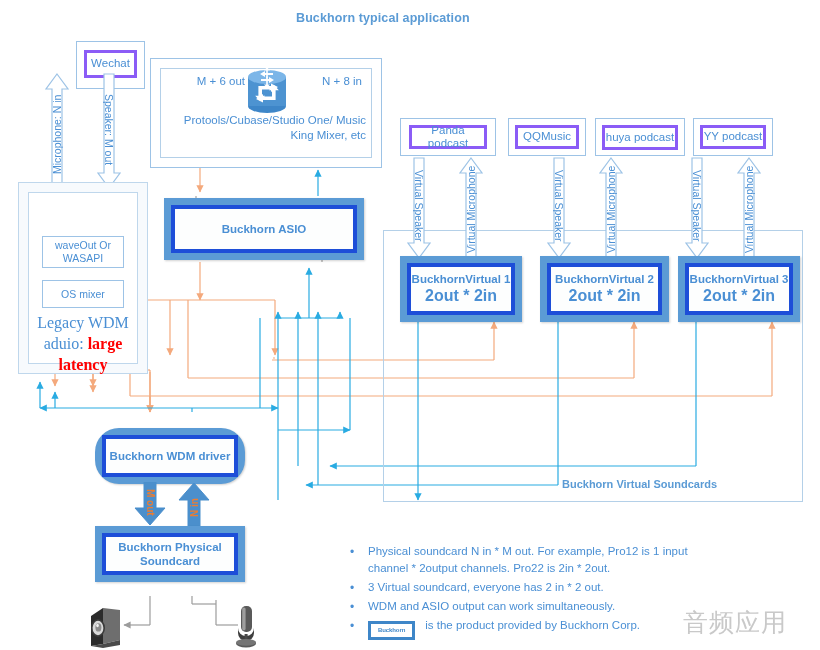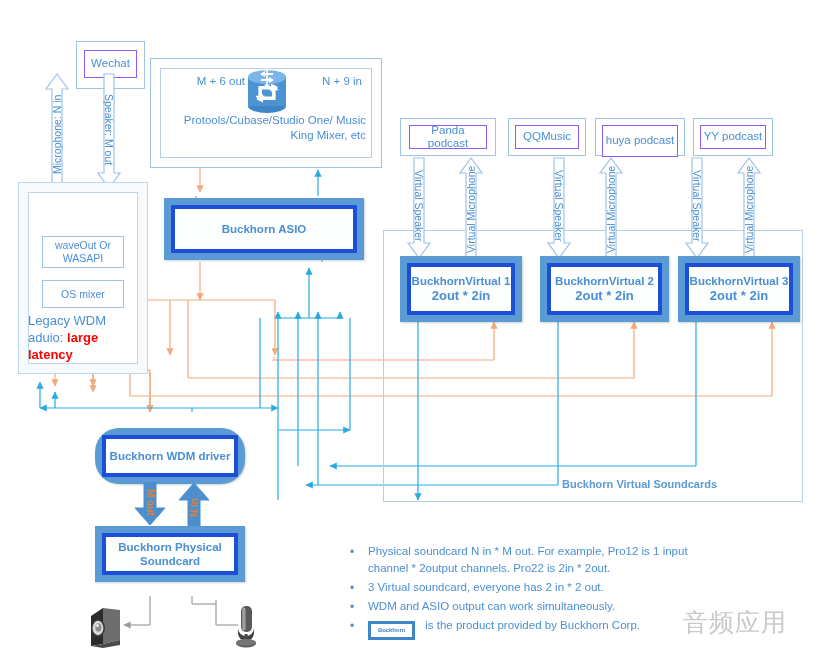--- a/index.html
+++ b/index.html
@@ -18,21 +18,21 @@
   .node{position:absolute;box-sizing:border-box;}
 
   
   .thin-box{
     border:1px solid #9DC3E6;
     background:#ffffff;
   }
   .thin-box.lite{border-color:#B4D0E8;}
   .app-label{
     position:absolute;box-sizing:border-box;
-    border:1px solid #8b5cf6;background:#ffffff;
+    border:3px solid #8b5cf6;background:#ffffff;
     color:#4A8FD4;font-size:11.5px;
     display:flex;align-items:center;justify-content:center;
     text-align:center;line-height:1.15;
   }
 
   
   .prod-box{
     position:absolute;box-sizing:border-box;
     background:#5B9BD5;
     padding:7px;
@@ -41,42 +41,42 @@
   .prod-box > .inner{
     width:100%;height:100%;
     background:#fdfefe;
     border:4px solid #1d4ed8;
     display:flex;flex-direction:column;
     align-items:center;justify-content:center;
     color:#4A8FD4;font-weight:bold;font-size:11.5px;
     text-align:center;line-height:1.25;
     box-sizing:border-box;
   }
-  .prod-box .sub{font-weight:bold;font-size:13px;}
+  .prod-box .sub{font-weight:bold;font-size:16px;}
 
   
   .stack-outer{
     position:absolute;box-sizing:border-box;
     border:1px solid #BFD7EC;background:#F7FAFD;
   }
   .stack-inner{
     position:absolute;box-sizing:border-box;
     border:1px solid #BFD7EC;background:#ffffff;
   }
   .stack-item{
     position:absolute;box-sizing:border-box;
     border:1px solid #9DC3E6;background:#ffffff;
     color:#4A8FD4;font-size:10.5px;
     display:flex;align-items:center;justify-content:center;
     text-align:center;line-height:1.2;
   }
   .stack-caption{
     position:absolute;
-    color:#4A8FD4;font-size:13px;
-    line-height:1.3;width:100%;
+    color:#4A8FD4;font-size:16px;text-align:center;
+    line-height:1.3;width:100%;font-family:Liberation Serif, serif;
   }
   .stack-caption .hot{color:#FF0000;font-weight:bold;}
 
   
   .title{
     position:absolute;color:#5B9BD5;font-weight:bold;font-size:12.5px;
     letter-spacing:.1px;
   }
   .free-text{
     position:absolute;color:#4A8FD4;font-size:11.5px;line-height:1.3;
@@ -231,20 +231,21 @@
 
       <path d="M150,596 L150,625" stroke="#9C9C9C"></path>
       <path d="M150,625 L124,625" stroke="#9C9C9C" marker-end="url(#ar-gray-sm)"></path>
       <path d="M216,625 L216,600" stroke="#9C9C9C"></path>
       <path d="M216,625 L238,625" stroke="#9C9C9C"></path>
       <path d="M192,596 L192,604" stroke="#9C9C9C"></path>
       <path d="M192,604 L216,604" stroke="#9C9C9C"></path>
     </g>
   </svg>
 
+  <div class="title" style="left:296px;top:11px;">Buckhorn typical application</div>
 
   <div class="node thin-box" style="left:76px;top:41px;width:69px;height:48px;"></div>
   <div class="app-label" style="left:84px;top:50px;width:53px;height:28px;">Wechat</div>
 
   <svg class="node" style="left:44px;top:72px;width:26px;height:118px;" viewBox="0 0 26 118">
     <path d="M13,2 L24,17 L18,17 L18,116 L8,116 L8,17 L2,17 z" fill="#ffffff" stroke="#9DC3E6" stroke-width="1.2"></path>
   </svg>
   <div class="vlabel up" style="left:46px;top:84px;width:22px;height:100px;">Microphone: N in</div>
 
   <svg class="node" style="left:96px;top:72px;width:26px;height:118px;" viewBox="0 0 26 118">
@@ -257,21 +258,21 @@
   <div class="stack-item" style="left:42px;top:280px;width:82px;height:28px;">OS mixer</div>
   <div class="stack-item" style="left:42px;top:236px;width:82px;height:32px;">waveOut Or WASAPI</div>
   <div class="stack-caption" style="left:28px;top:313px;width:110px;">
     <span>Legacy WDM aduio: </span><span class="hot">large latency</span>
   </div>
 
   <div class="node thin-box" style="left:150px;top:58px;width:232px;height:110px;"></div>
   <div class="node thin-box lite" style="left:160px;top:68px;width:212px;height:90px;"></div>
 
   <div class="free-text" style="left:175px;top:74px;width:70px;">M + 6 out</div>
-  <div class="free-text" style="left:292px;top:74px;width:70px;">N + 9 in</div>
+  <div class="free-text" style="left:292px;top:74px;width:70px;">N + 8 in</div>
 
   <svg class="node" style="left:244px;top:66px;width:46px;height:50px;" viewBox="0 0 46 50">
     <ellipse cx="23" cy="40" rx="19" ry="7" fill="#3E86C8"></ellipse>
     <rect x="4" y="11" width="38" height="29" fill="#4D93D1"></rect>
     <ellipse cx="23" cy="11" rx="19" ry="7" fill="#7CB6E8"></ellipse>
     <g fill="#ffffff">
       <path d="M16,8 l5,-3 l0,2 l8,0 l0,2 l-8,0 l0,2 z"></path>
       <path d="M30,14 l-5,3 l0,-2 l-8,0 l0,-2 l8,0 l0,-2 z"></path>
       <path d="M22.2,4.5 l0,8 l1.6,0 l0,-8 l2.2,0 l-3,-3.2 l-3,3.2 z"></path>
       <path d="M23.8,18.5 l0,-8 l-1.6,0 l0,8 l-2.2,0 l3,3.2 l3,-3.2 z"></path>
@@ -288,21 +289,21 @@
     </div>
   </div>
 
   <div class="node thin-box" style="left:400px;top:118px;width:96px;height:38px;"></div>
   <div class="app-label" style="left:409px;top:125px;width:78px;height:24px;">Panda podcast</div>
 
   <div class="node thin-box" style="left:508px;top:118px;width:78px;height:38px;"></div>
   <div class="app-label" style="left:515px;top:125px;width:64px;height:24px;">QQMusic</div>
 
   <div class="node thin-box" style="left:595px;top:118px;width:90px;height:38px;"></div>
-  <div class="app-label" style="left:602px;top:125px;width:76px;height:32px;">huya podcast</div>
+  <div class="app-label" style="left:602px;top:125px;width:76px;height:25px;">huya podcast</div>
 
   <div class="node thin-box" style="left:693px;top:118px;width:80px;height:38px;"></div>
   <div class="app-label" style="left:700px;top:125px;width:66px;height:24px;">YY podcast</div>
 
   <div class="node thin-box lite" style="left:383px;top:230px;width:420px;height:272px;background:transparent;"></div>
   <div class="container-caption" style="left:522px;top:478px;padding-left:40px;">Buckhorn Virtual Soundcards</div>
 
   <svg class="node" style="left:406px;top:156px;width:26px;height:104px;" viewBox="0 0 26 104">
     <path d="M8,2 L18,2 L18,87 L24,87 L13,102 L2,87 L8,87 z" fill="#ffffff" stroke="#9DC3E6" stroke-width="1.2"></path>
   </svg>

